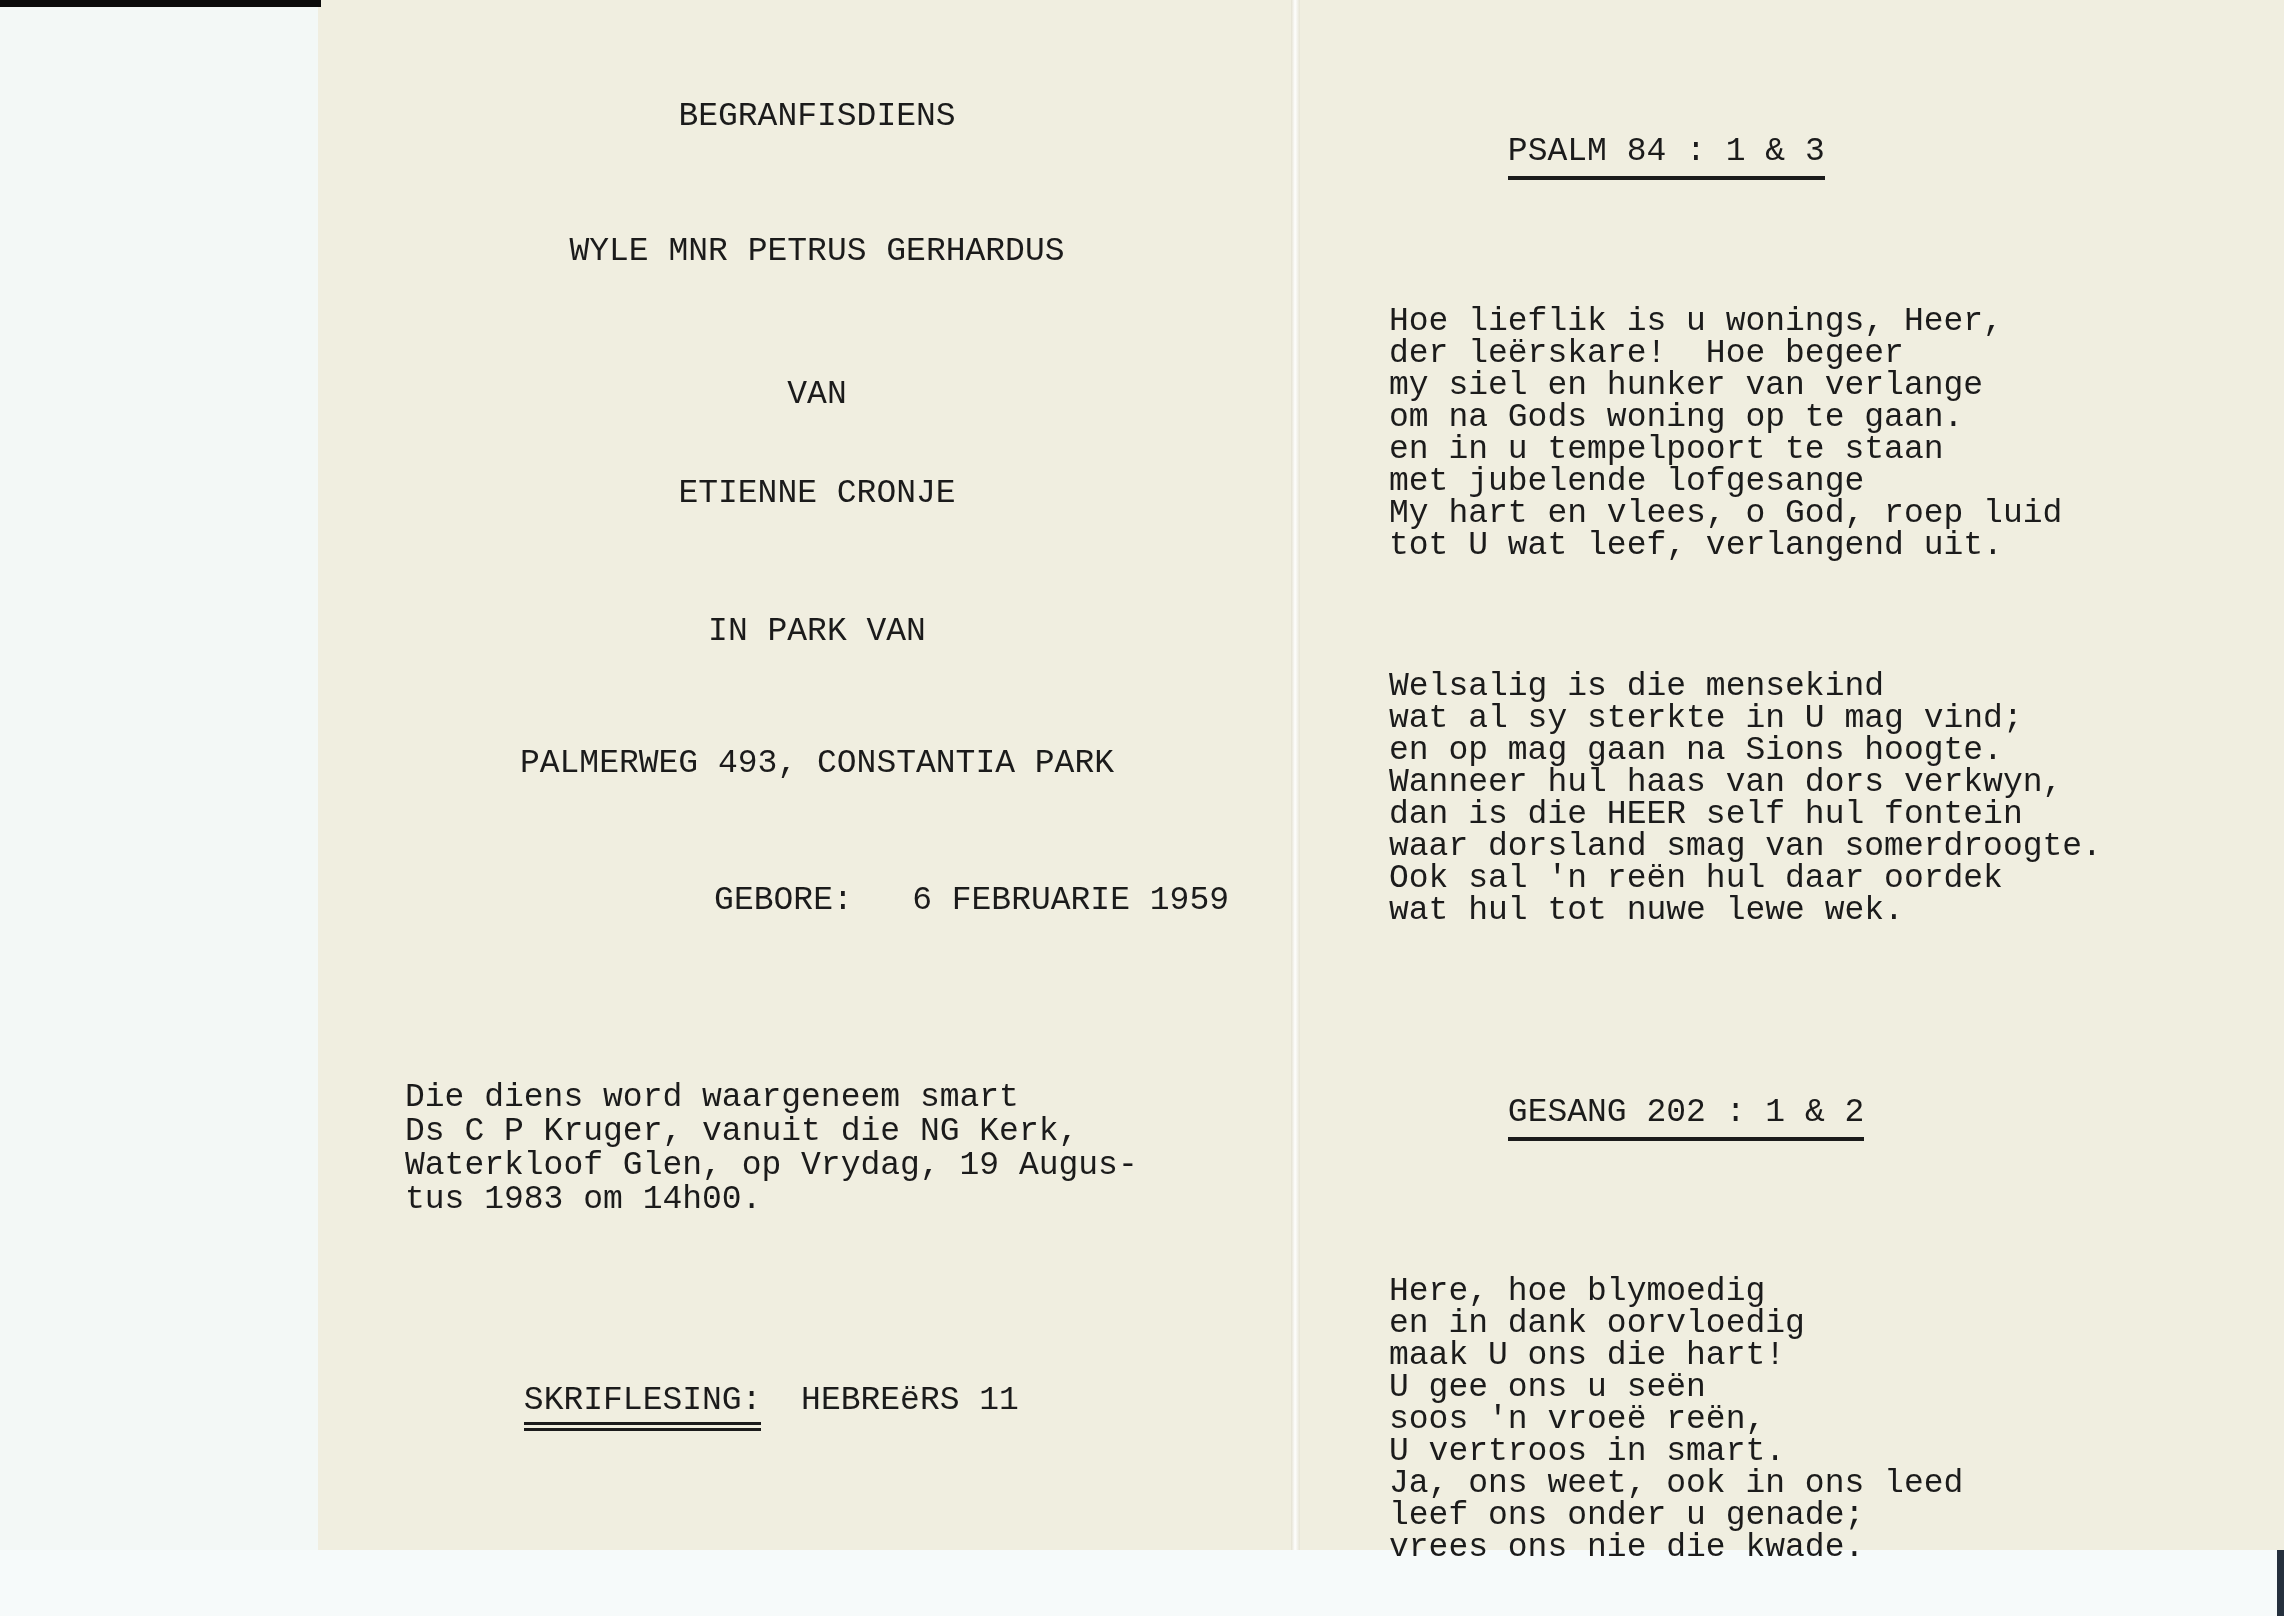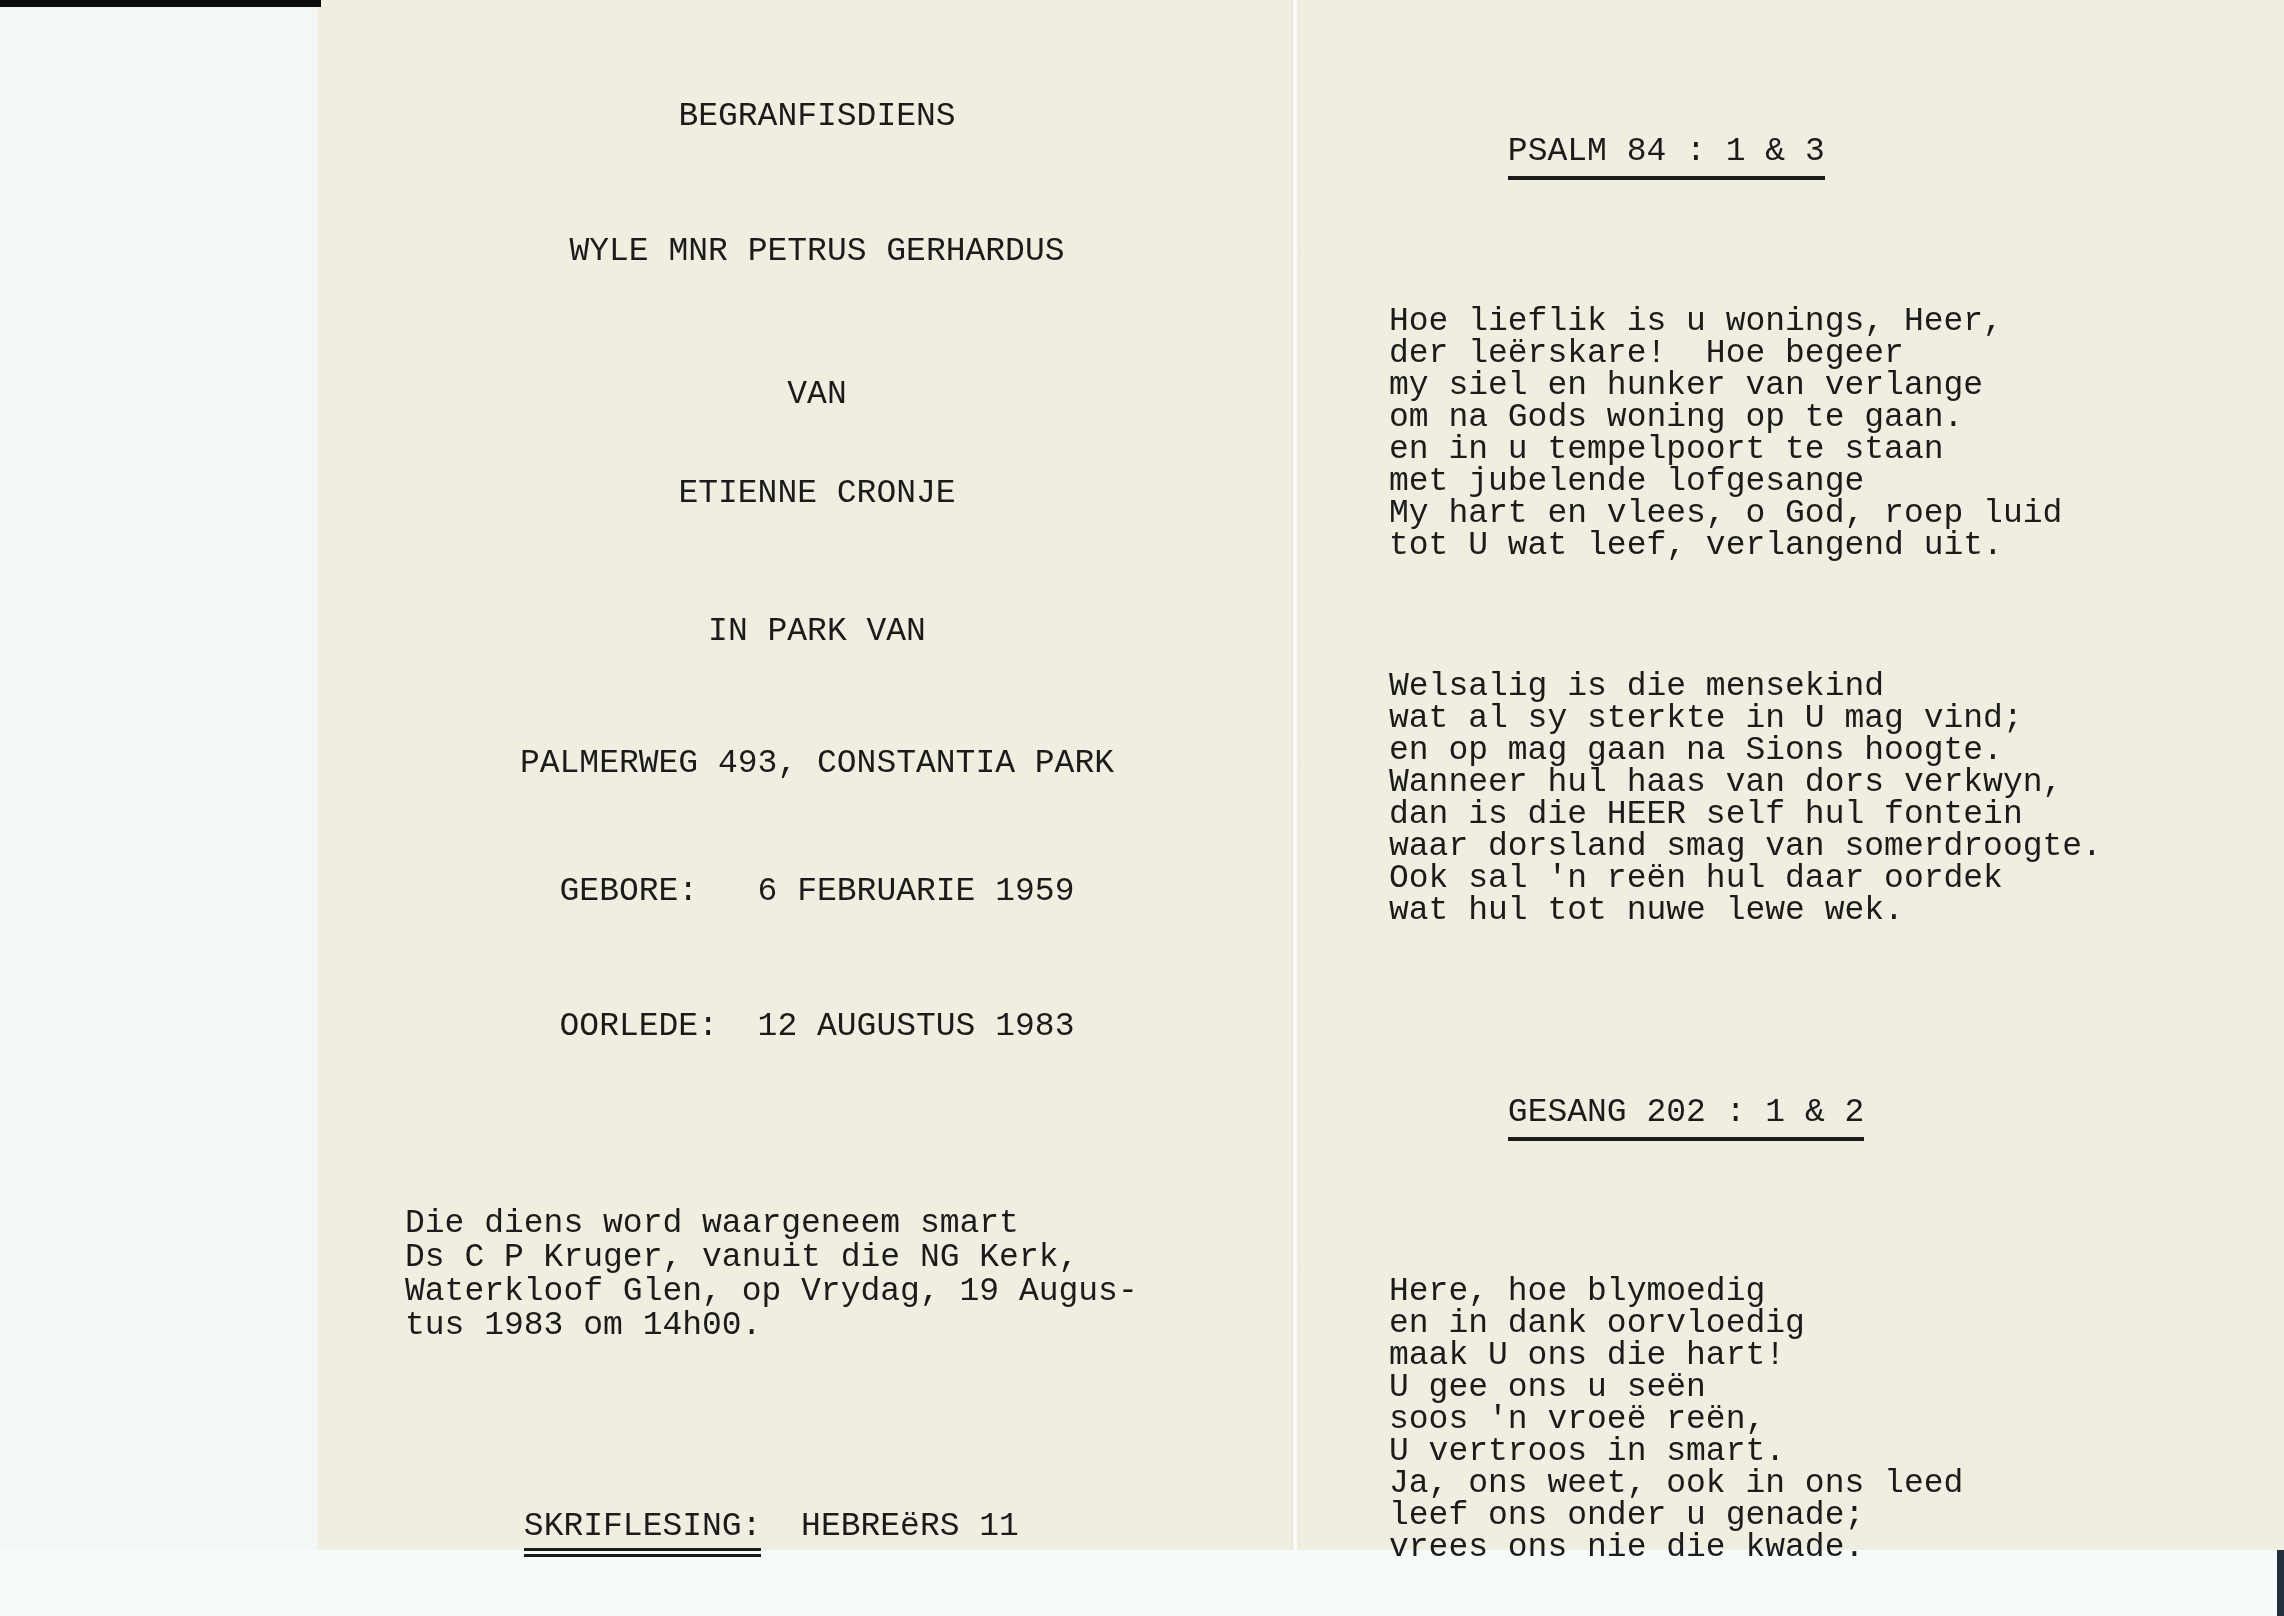--- a/index.html
+++ b/index.html
@@ -43,21 +43,21 @@
   .stanza { line-height:32px; }
 
   .u-double { padding-bottom:3.3px; border-bottom:9px double #1b1b1b;margin-top:16px; }
   .u-single { padding-bottom:5.9px; border-bottom:4.6px solid #1b1b1b; }
 
   
   .gap-van      { margin-top:44px; }
   .gap-deceased { margin-top:36px; }
   .gap-inlewe   { margin-top:39px; }
   .gap-address  { margin-top:33px; }
-  .gap-born     { margin-top:29px; }
+  .gap-born     { margin-top:38px;text-align:right; }
   .gap-died     { margin-top:36px; }
   .gap-para     { margin-top:65px; }
   .gap-skrif    { margin-top:35px; }
 
   
   .gap-ps1    { margin-top:39px; }
   .gap-ps2    { margin-top:43px; }
   .gap-gesang { margin-top:37px; }
   .gap-g1     { margin-top:48px; }
 </style>
@@ -72,21 +72,20 @@
   <div class="right-edge"></div>
 
   <div class="col col-left">
     <div class="center">BEGRANFISDIENS</div>
     <div class="center gap-deceased">WYLE MNR PETRUS GERHARDUS</div>
     <div class="center gap-van">VAN</div>
     <div class="center">ETIENNE CRONJE</div>
     <div class="center gap-inlewe">IN PARK VAN</div>
     <div class="center gap-address">PALMERWEG 493, CONSTANTIA PARK</div>
     <div class="center gap-born">GEBORE:   6 FEBRUARIE 1959</div>
-    <div class="center gap-died">OORLEDE:  12 AUGUSTUS 1983</div>
 
     <div class="para gap-para"><div class="line">Die diens word waargeneem smart</div><div class="line">Ds C P Kruger, vanuit die NG Kerk,</div><div class="line">Waterkloof Glen, op Vrydag, 19 Augus-</div><div class="line">tus 1983 om 14h00.</div></div>
 
     <div class="gap-skrif">
       <span class="u-double">SKRIFLESING:</span><span>  HEBREëRS 11</span>
     </div>
     
 
     
 

